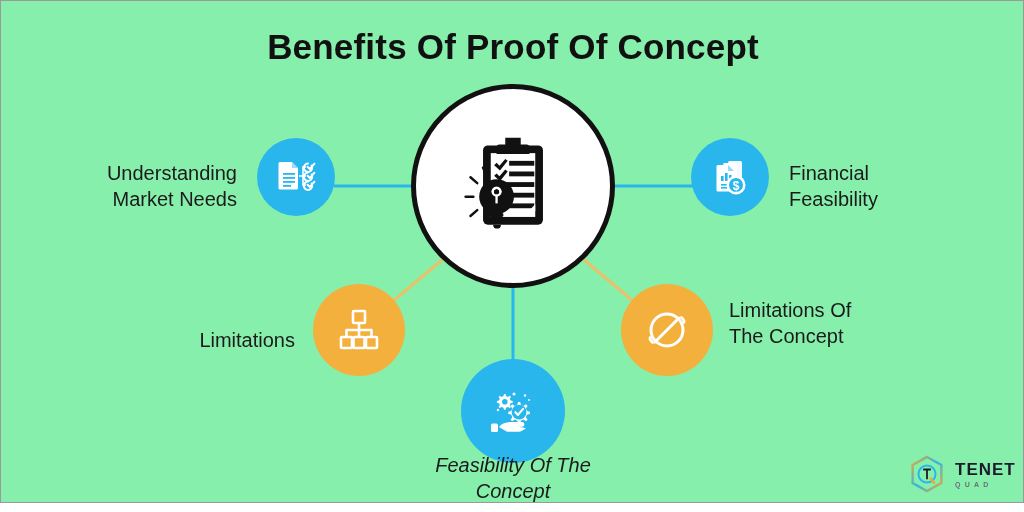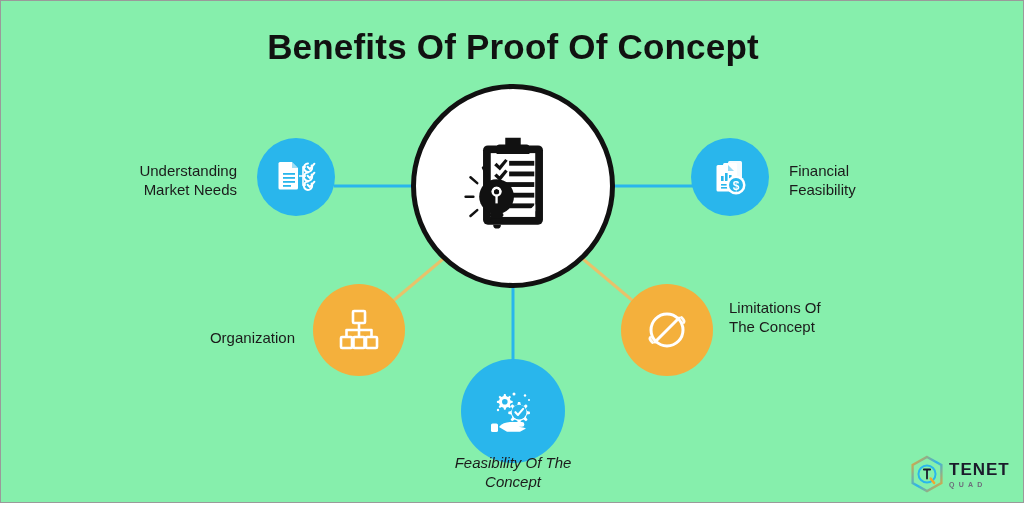--- a/index.html
+++ b/index.html
@@ -65,40 +65,40 @@
     display: flex;
     align-items: center;
     justify-content: center;
   }
   .node-circle svg { display: block; }
 
   
   .node-label {
     position: absolute;
     font-family: "Liberation Sans", sans-serif;
-    font-size: 15px;
+    font-size: 20px;
     font-weight: normal;
     color: #1b1b1b;
     line-height: 1.28;
     white-space: pre-line;
   }
   .lbl-right { text-align: left; }
   .lbl-left  { text-align: right; }
   .lbl-center{ text-align: center; font-style: italic; }
 
   
   .logo {
     position: absolute;
     left: 908px;
     top: 452px;
     width: 104px;
     height: 42px;
     display: flex;
     align-items: center;
-    gap: 4px;
+    gap: 10px;
   }
   .logo-mark { width: 36px; height: 38px; flex: none; }
   .logo-text { display: flex; flex-direction: column; justify-content: center; }
   .logo-name {
     font-family: "Liberation Sans", sans-serif;
     font-size: 17px;
     font-weight: bold;
     color: #1b1b2b;
     letter-spacing: 1px;
     line-height: 1;
@@ -240,21 +240,21 @@
         <rect x="20" y="7" width="12" height="12" rx="1"></rect>
         <rect x="8" y="33" width="11" height="11" rx="1"></rect>
         <rect x="20.5" y="33" width="11" height="11" rx="1"></rect>
         <rect x="33" y="33" width="11" height="11" rx="1"></rect>
         <path d="M26 19 v7"></path>
         <path d="M13.5 33 v-7 h25 v7"></path>
         <path d="M26 26 v7"></path>
       </g>
     </svg>
   </div>
-  <div class="node-label lbl-left" style="left:108px; top:327px; width:186px;">Organization</div>
+  <div class="node-label lbl-left" style="left:108px; top:327px; width:186px;">Limitations</div>
 
   <div class="node-circle" style="left:620px; top:283px; width:92px; height:92px; background:#f4b03c;">
     <svg width="54" height="54" viewBox="0 0 54 54" xmlns="http://www.w3.org/2000/svg">
       <g fill="none" stroke="#ffffff" stroke-width="3" stroke-linecap="round">
         <circle cx="27" cy="27" r="16"></circle>
         <line x1="15" y1="39" x2="39" y2="15"></line>
         <path d="M41.5 14.5 c2 1.8 3 3.6 2.2 4.8" opacity="0.95"></path>
         <path d="M12.5 39.5 c-2 -1.8 -3 -3.6 -2.2 -4.8" opacity="0.95"></path>
       </g>
     </svg>

